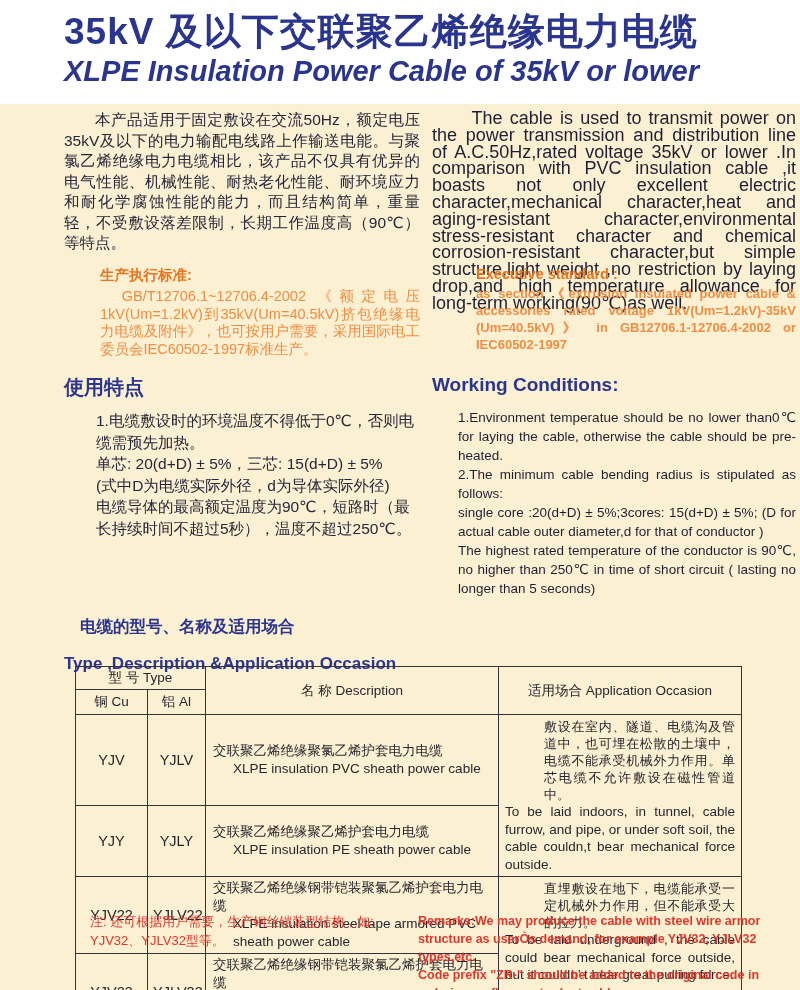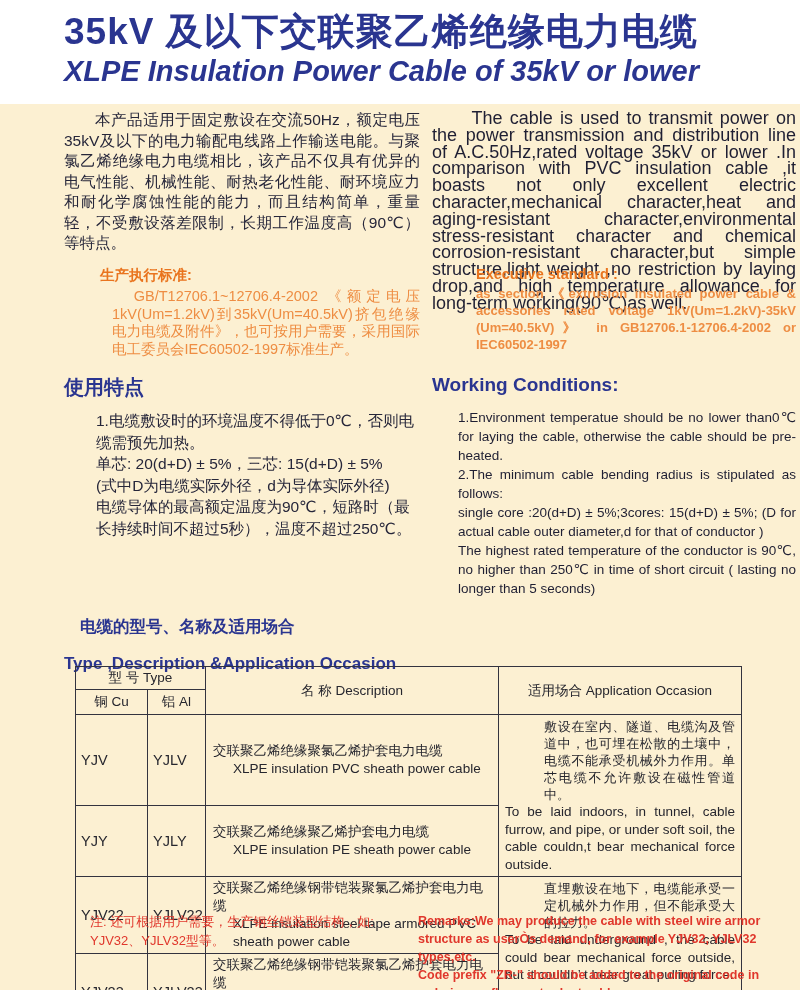--- a/index.html
+++ b/index.html
@@ -21,21 +21,21 @@
   
   .intro{position:absolute;top:110px;left:64px;width:732px;display:flex;gap:12px;}
   .intro-zh{width:356px;margin:0;font-size:15.5px;line-height:20.5px;color:#26263a;text-align:justify;text-indent:2em;}
   .intro-en{width:364px;margin:0;font-size:18px;line-height:16.8px;color:#1f1f33;text-align:justify;text-indent:2.2em;}
 
   
   .standards{position:absolute;top:266px;left:64px;width:732px;display:flex;gap:12px;}
   .std-left{width:356px;box-sizing:border-box;padding-left:36px;}
   .std-right{width:364px;box-sizing:border-box;padding-left:44px;}
   .std-h{margin:0;font-weight:bold;color:#e9741e;font-size:14.5px;}
-  .std-b-zh{margin:3px 0 0 12px;color:#ee8d43;font-size:14.5px;line-height:17.5px;text-indent:1.5em;text-align:justify;}
+  .std-b-zh{margin:3px 0 0 0;color:#ee8d43;font-size:14.5px;line-height:17.5px;text-indent:1.5em;text-align:justify;}
   .std-b-en{margin:3px 0 0 0;color:#ee8d43;font-size:13px;line-height:17px;text-align:justify;font-weight:bold;}
 
   
   .features{position:absolute;top:374px;left:64px;width:732px;display:flex;gap:12px;}
   .feat-left{width:356px;}
   .feat-right{width:364px;}
   .feat-h-zh{margin:0;font-size:20px;font-weight:bold;color:#2a3590;}
   .feat-h-en{margin:0;font-size:19px;font-weight:bold;color:#2a3590;}
   .feat-body-zh{margin-top:9px;padding-left:32px;font-size:15.5px;line-height:21.5px;color:#26263a;}
   .feat-body-en{margin-top:12px;padding-left:26px;font-size:13.5px;line-height:19px;color:#1f1f33;text-align:justify;}
@@ -45,21 +45,21 @@
   .table-title{position:absolute;top:600px;left:64px;}
   .tbl-t-zh{margin:16px;font-size:16.5px;font-weight:bold;color:#2a3590;}
   .tbl-t-en{margin:4px 0 0 0;font-size:17px;font-weight:bold;color:#2a3590;}
 
   
   table.type-table{position:absolute;top:666px;left:75px;width:666px;border-collapse:collapse;table-layout:fixed;background:transparent;}
   .type-table th,.type-table td{border:1px solid #33333f;padding:2px 5px;color:#26262e;overflow:hidden;}
   .type-table th{font-weight:normal;font-size:13.5px;text-align:center;padding:1px 2px;}
   .th-type{height:20px;}
   .th-metal{height:22px;}
-  td.code{font-size:14.5px;text-align:left;}
+  td.code{font-size:14.5px;text-align:center;}
   td.desc{font-size:13.5px;text-align:left;padding-left:7px;}
   td.desc .dzh{line-height:18px;}
   td.desc .den{line-height:18px;margin-left:20px;}
   td.app{font-size:13px;text-align:left;vertical-align:top;padding:3px 6px;}
   td.app .azh{line-height:17px;text-align:justify;margin-left:39px;}
   td.app .aen{line-height:17.5px;font-size:13.5px;text-align:justify;}
   tr.r1{height:56px;}
   tr.r2{height:44px;}
   tr.r3{height:46px;}
   tr.r4{height:50px;}

